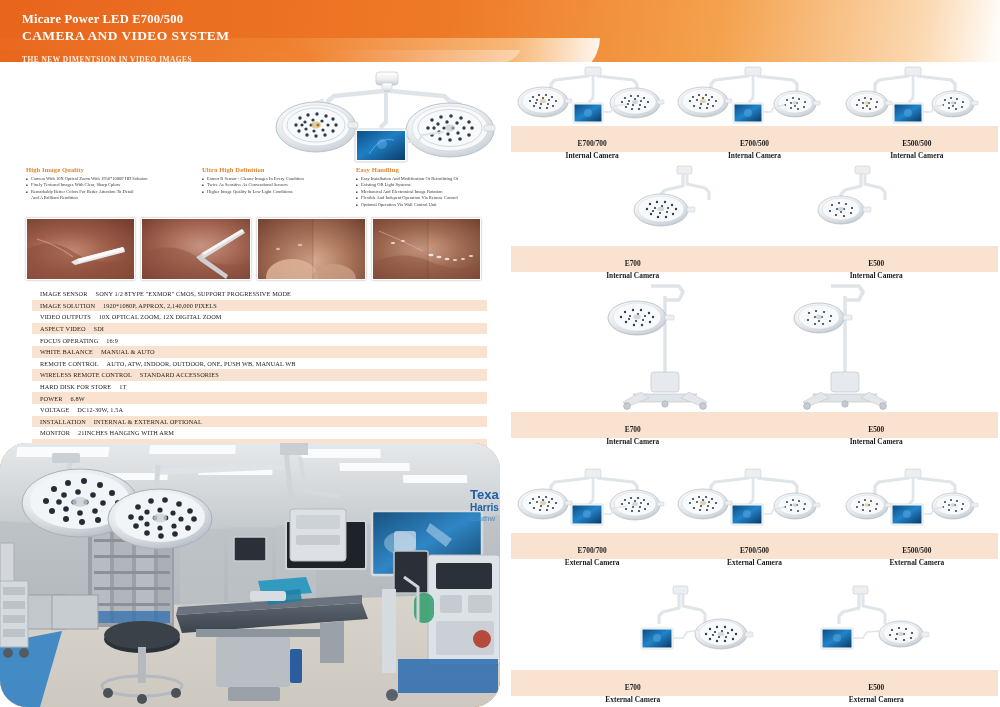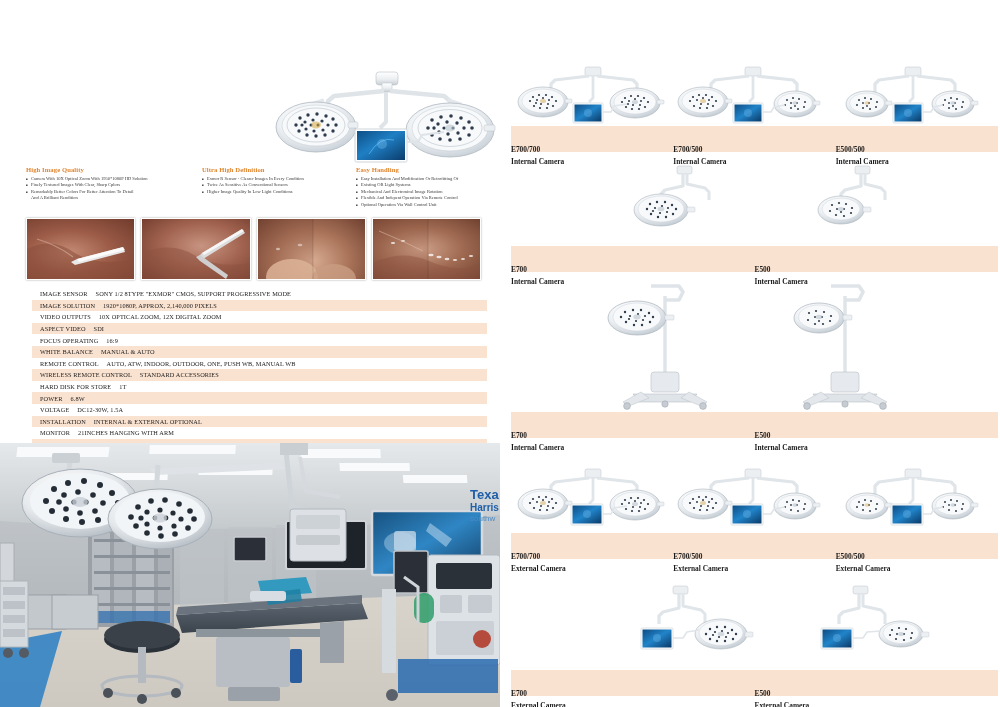--- a/index.html
+++ b/index.html
@@ -64,37 +64,46 @@
   .e4 { background: radial-gradient(ellipse at 45% 50%, #cfa088 0%, #a06a52 50%, #70412f 100%); }
 
   
   .spec { position:absolute; left:32px; top:226px; width:455px; }
   .spec-row { height:11.6px; display:flex; align-items:center; font-size:6.3px; color:#1d1d1d; letter-spacing:.1px; padding-left:8px; }
   .spec-row.alt { background:#fae2d0; }
   .spec-row .k { font-weight:normal; }
   .spec-row .v { margin-left:8px; }
 
   
-  .orphoto { position:absolute; left:0; top:381px; width:500px; height:264px; overflow:hidden; background:#f97316; }
+  .orphoto { position:absolute; left:0; top:381px; width:500px; height:264px; overflow:hidden; background:#f97316;border-radius:27px; }
 
   
   .rightcol { position:absolute; left:503px; top:0; width:497px; height:707px; }
   .panel { position:absolute; left:0; width:495px; }
   .caps { position:absolute; left:8px; width:487px; height:26px; background:#fae2d0; display:flex; }
-  .cap { flex:1; text-align:left; font-size:7.4px; font-weight:bold; color:#1b1b1b; line-height:12px; padding-top:18px; }
+  .cap { flex:1; text-align:center; font-size:7.4px; font-weight:bold; color:#1b1b1b; line-height:12px; padding-top:12px; }
   .cap .c2 { font-weight:bold; }
 
   
   svg { display:block; }
 </style>
 </head>
 <body>
 
 <div class="page">
 
+  <div class="hdr">
+    <div class="hdr-swoosh"></div>
+    <div class="hdr-swoosh2"></div>
+    <div class="hdr-text">
+      <div class="hdr-l1">Micare Power LED E700/500</div>
+      <div class="hdr-l2">CAMERA AND VIDEO SYSTEM</div>
+      <div class="hdr-l3">THE NEW DIMENTSION IN VIDEO IMAGES</div>
+    </div>
+  </div>
 
   <div class="leftcol">
 
 
     <div class="hero">
       <svg width="228" height="96" viewBox="0 0 228 96">
         <defs>
           <radialGradient id="dg" cx="42%" cy="35%" r="72%">
             <stop offset="0%" stop-color="#ffffff"></stop>
             <stop offset="55%" stop-color="#eef1f4"></stop>

